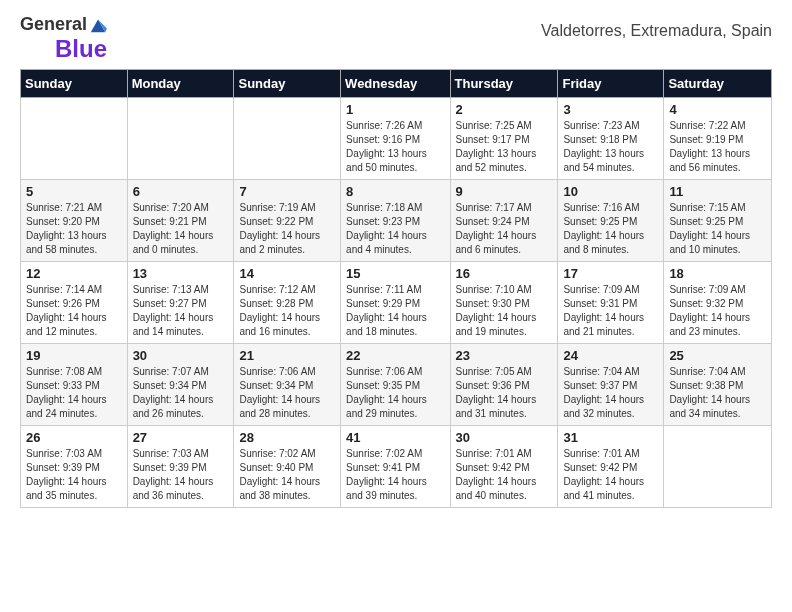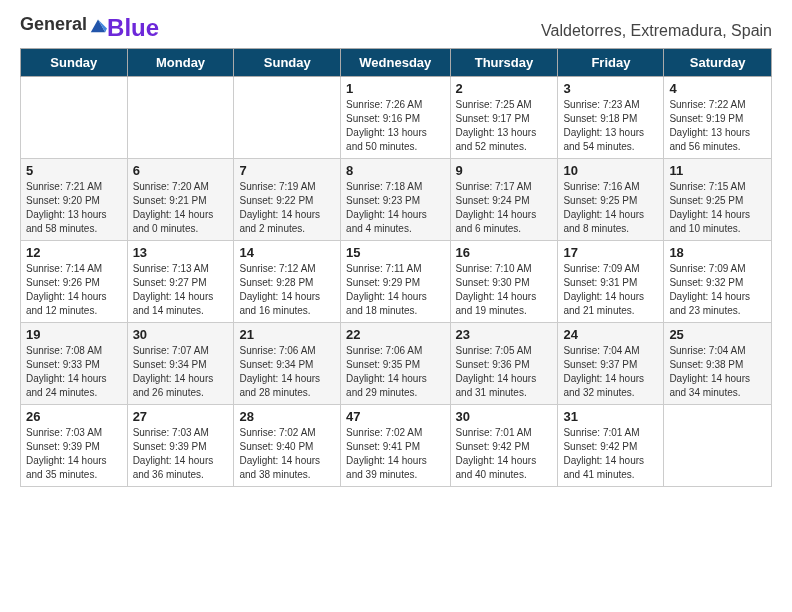--- a/index.html
+++ b/index.html
@@ -10,22 +10,22 @@
       min-height: 612px;
     }
     .header {
       display: flex;
       justify-content: space-between;
       align-items: flex-start;
       padding: 14px 20px 6px 20px;
     }
     .logo {
       display: flex;
-      flex-direction: row;
-      align-items: flex-start;
+      flex-direction: column;
+      align-items: flex-end;
     }
     .logo-text {
       display: flex;
       align-items: center;
     }
     .logo-general {
       font-size: 18px;
       font-weight: bold;
       color: #333;
     }
@@ -54,26 +54,26 @@
       margin-top: 8px;
     }
     .calendar {
       width: 100%;
       border-collapse: collapse;
       padding: 0 10px;
       margin: 0 10px;
       width: calc(100% - 20px);
     }
     .calendar th {
-      background-color: #0c4a6e;
+      background-color: #0f172a;
       color: #fff;
       font-size: 13px;
       font-weight: bold;
       padding: 6px 4px;
-      text-align: center;
+      text-align: left;
       border: 1px solid #aaa;
     }
     .calendar td {
       vertical-align: top;
       border: 1px solid #ccc;
       padding: 4px 5px;
       width: 113px;
       min-height: 80px;
       background: #fff;
       font-size: 10.5px;
@@ -251,21 +251,21 @@
           </td>
           <td>
             <div class="day-num">27</div>
             <div class="day-info">Sunrise: 7:03 AM<br>Sunset: 9:39 PM<br>Daylight: 14 hours<br>and 36 minutes.</div>
           </td>
           <td>
             <div class="day-num">28</div>
             <div class="day-info">Sunrise: 7:02 AM<br>Sunset: 9:40 PM<br>Daylight: 14 hours<br>and 38 minutes.</div>
           </td>
           <td>
-            <div class="day-num">47</div>
+            <div class="day-num">41</div>
             <div class="day-info">Sunrise: 7:02 AM<br>Sunset: 9:41 PM<br>Daylight: 14 hours<br>and 39 minutes.</div>
           </td>
           <td>
             <div class="day-num">30</div>
             <div class="day-info">Sunrise: 7:01 AM<br>Sunset: 9:42 PM<br>Daylight: 14 hours<br>and 40 minutes.</div>
           </td>
           <td>
             <div class="day-num">31</div>
             <div class="day-info">Sunrise: 7:01 AM<br>Sunset: 9:42 PM<br>Daylight: 14 hours<br>and 41 minutes.</div>
           </td>

